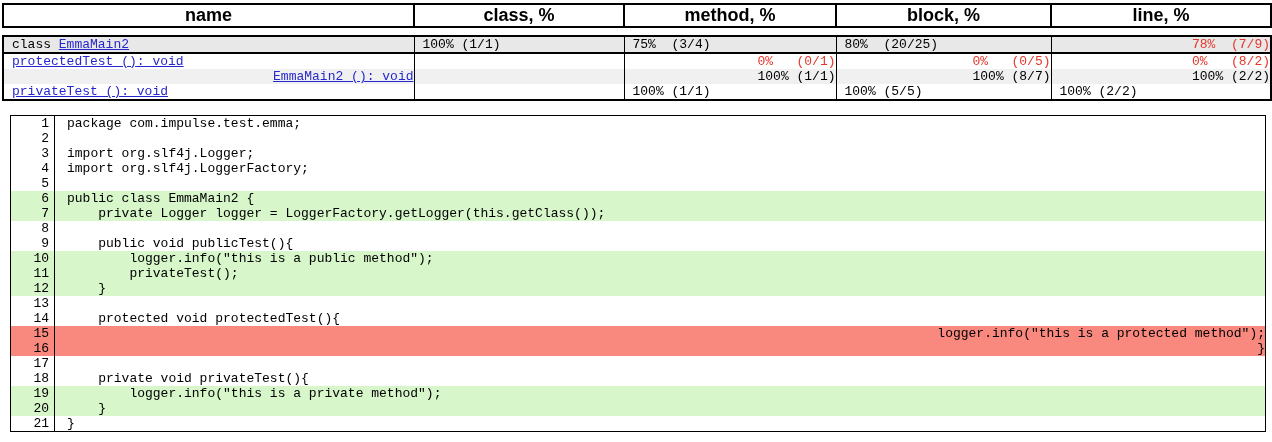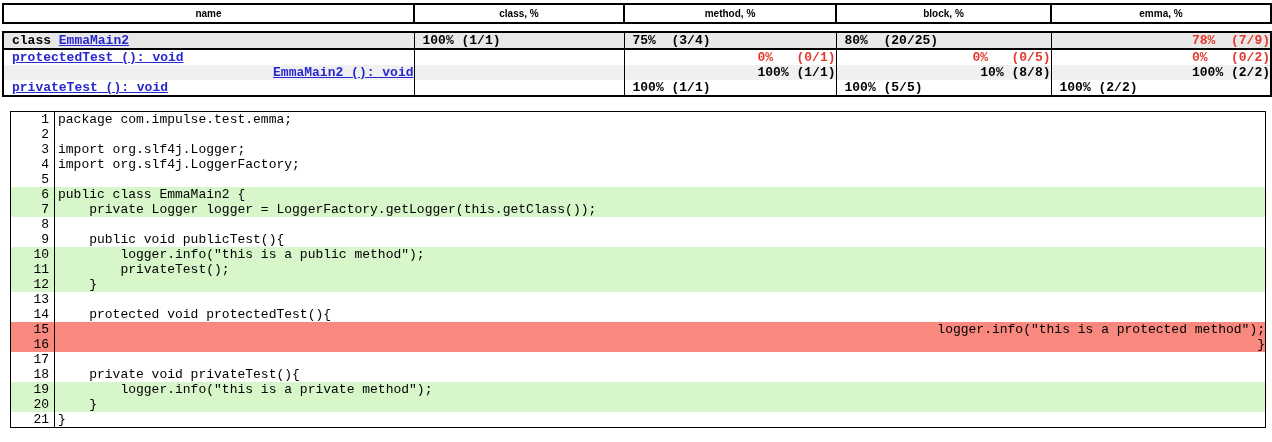--- a/index.html
+++ b/index.html
@@ -15,47 +15,47 @@
   html,body{margin:0;padding:0;background:#fff;}
   .page{width:1272px;height:442px;box-sizing:border-box;padding:3px 2px 0 2px;
         font-family:"Liberation Mono","DejaVu Sans Mono",monospace;}
   table{border-collapse:collapse;table-layout:fixed;}
 
   
   .hdr-table{width:1268px;border:2px solid #000;}
   .hdr-table th{
     border-left:2px solid #000;
     font-family:"Liberation Sans","DejaVu Sans",sans-serif;
-    font-size:10px;font-weight:bold;color:#000;
+    font-size:18px;font-weight:bold;color:#000;
     height:17px;padding:0;background:#fff;
   }
   .hdr-table th:first-child{border-left:none;}
 
   
   .sum-table{width:1268px;border:2px solid #000;margin-top:7px;}
   .sum-table td{
     border-left:1px solid #000;
     font-size:13px;line-height:15px;height:15px;
-    padding:0 0 0 8px;white-space:pre;overflow:hidden;color:#000;font-weight:bold;
+    padding:0 0 0 8px;white-space:pre;overflow:hidden;color:#000;
   }
   .sum-table td:first-child{border-left:none;}
   .sum-table tr.row-class td{background:var(--class-row-gray);border-bottom:2px solid #000;}
   .sum-table tr.row-even td{background:#fff;margin-top:27px;}
   .sum-table tr.row-odd td{background:var(--row-gray);text-align:right;}
   .sum-table a{color:var(--link-blue);text-decoration:underline;cursor:pointer;}
   .sum-table .low{color:var(--low-red);text-align:right;}
 
   
   .src-table{width:1256px;margin:14px 0 0 8px;border:1.5px solid #000;}
   .src-table td{font-size:13px;line-height:15px;height:15px;padding:0;overflow:hidden;}
   .src-table td.num{
     width:44px;text-align:right;padding-right:5px;
     background:var(--gutter-gray);border-right:1px solid #000;color:#000;
   }
-  .src-table td.code{white-space:pre;padding-left:3px;background:#fff;color:#000;}
+  .src-table td.code{white-space:pre;padding-left:12px;background:#fff;color:#000;}
   .src-table tr.cov-full td{background:var(--covered-green);}
   .src-table tr.cov-full td.num{background:var(--covered-green);border-right:1px solid #000;}
   .src-table tr.cov-none2 td{background:#fff;}
   .src-table tr.cov-zero td{background:var(--uncovered-red);text-align:right;}
   .src-table tr.cov-zero td.num{background:var(--uncovered-red);border-right:1px solid #000;}
 </style>
 </head>
 <body>
 
 <div class="page">
@@ -67,21 +67,21 @@
         <col style="width:212px">
       <col style="width:215px">
         <col style="width:220px">
     </colgroup>
     <tbody>
         <tr>
       <th>name</th>
       <th>class, %</th>
       <th>method, %</th>
       <th>block, %</th>
-      <th>emma, %</th>
+      <th>line, %</th>
     </tr>
   </tbody>
     </table>
 
   <table class="sum-table">
     <colgroup>
       <col style="width:411px">
         <col style="width:210px">
         <col style="width:212px">
       <col style="width:215px">
@@ -93,27 +93,27 @@
       <td>100% (1/1)</td>
       <td>75%  (3/4)</td>
       <td>80%  (20/25)</td>
       <td class="low">78%  (7/9)</td>
     </tr>
     <tr class="row-even">
       <td><a>protectedTest (): void</a></td>
       <td></td>
       <td class="low">0%   (0/1)</td>
       <td class="low">0%   (0/5)</td>
-      <td class="low">0%   (0/2)</td>
+      <td class="low">0%   (8/2)</td>
     </tr>
     <tr class="row-odd">
       <td><a>EmmaMain2 (): void</a></td>
       <td></td>
       <td>100% (1/1)</td>
-      <td>10% (8/8)</td>
+      <td>100% (8/7)</td>
       <td>100% (2/2)</td>
     </tr>
     <tr class="row-even">
       <td><a>privateTest (): void</a></td>
       <td></td>
       <td>100% (1/1)</td>
       <td>100% (5/5)</td>
       <td>100% (2/2)</td>
     </tr>
   </tbody>

